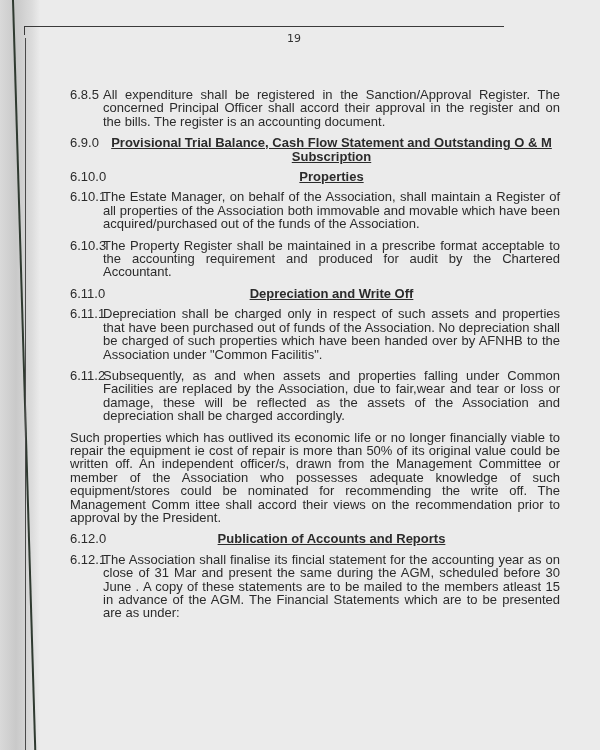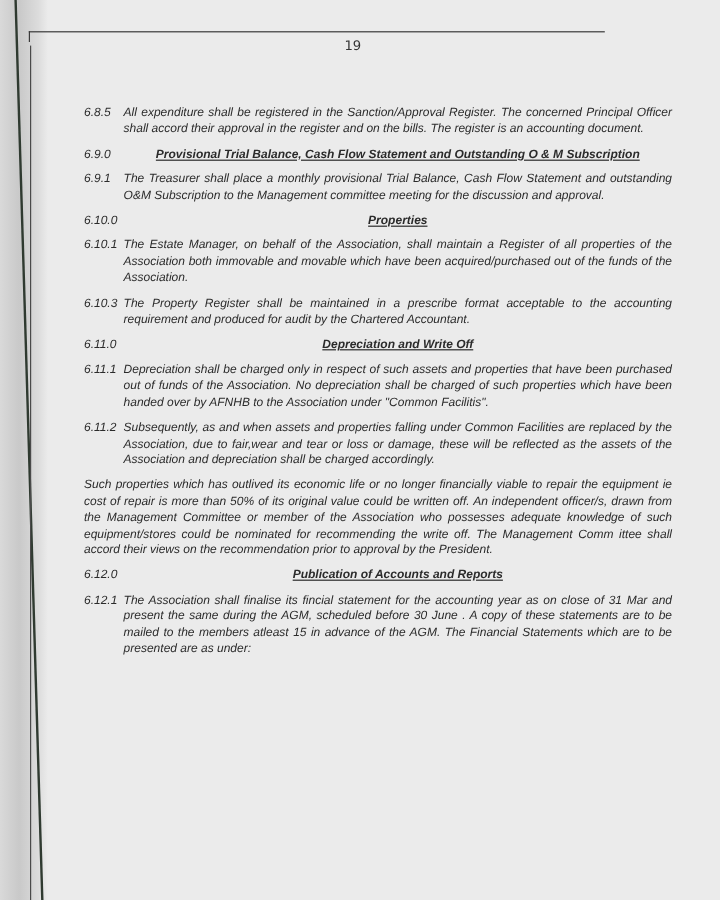--- a/index.html
+++ b/index.html
@@ -28,21 +28,21 @@
   .frame-left2 {
     position: absolute; left: 25px; top: 38px; width: 1px; height: 712px; background: #4a4a4a;
   }
   .page-number {
     position: absolute; top: 32px; left: 0; width: 588px; text-align: center;
     font-size: 11px; color: #333;
     font-family: "DejaVu Sans", sans-serif;
   }
   .content {
     position: absolute; left: 70px; top: 88px; width: 490px;
-    font-size: 10px; line-height: 13.4px; font-style: italic;
+    font-size: 13px; line-height: 13.4px;
   }
   .item { display: flex; margin-bottom: 8px; }
   .num { width: 33px; flex: 0 0 33px; }
   .text { flex: 1; text-align: justify; }
   .heading .text { font-weight: bold; text-decoration: underline; text-align: center; }
   .heading { margin-bottom: 7px; }
 </style>
 </head>
 <body>
 
@@ -55,24 +55,20 @@
 <div class="page-number">19</div>
 
 <div class="content">
   <div class="item">
     <span class="num">6.8.5</span>
     <span class="text">All expenditure shall be registered in the Sanction/Approval  Register.  The concerned Principal Officer shall accord their approval in the register and on the bills. The register is an accounting document.</span>
   </div>
   <div class="item heading">
     <span class="num">6.9.0</span>
     <span class="text">Provisional Trial Balance, Cash Flow Statement and Outstanding O &amp; M Subscription</span>
-  </div>
-  <div class="item">
-    <span class="num">6.9.1</span>
-    <span class="text">The Treasurer shall place a monthly provisional Trial Balance, Cash Flow Statement and outstanding O&amp;M Subscription to the Management committee meeting for the discussion and approval.</span>
   </div>
   <div class="item heading">
     <span class="num">6.10.0</span>
     <span class="text">Properties</span>
   </div>
   <div class="item">
     <span class="num">6.10.1</span>
     <span class="text">The Estate Manager, on behalf of the Association, shall maintain a Register of all properties of the Association both immovable and movable which have been acquired/purchased out of the funds of the Association.</span>
   </div>
   <div class="item">

